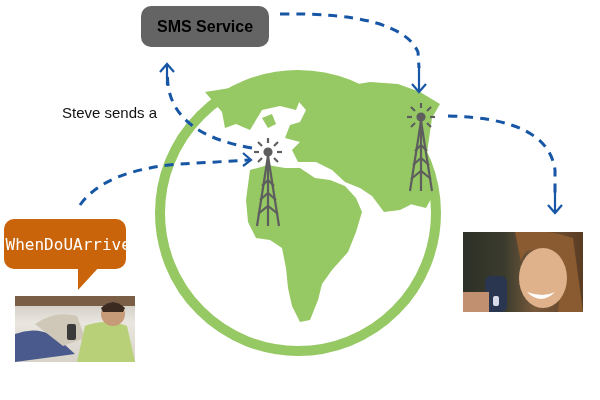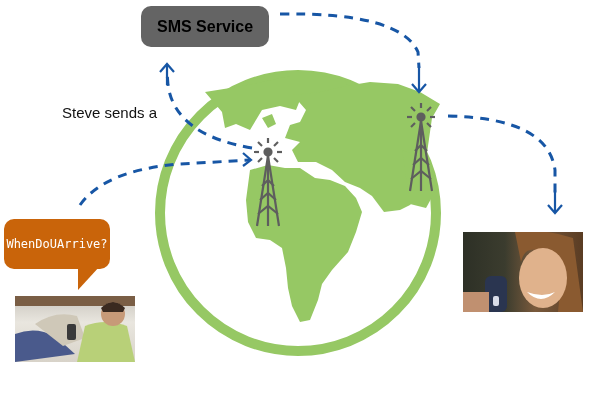--- a/index.html
+++ b/index.html
@@ -13,21 +13,21 @@
       display: flex; align-items: center; justify-content: center;
     }
     .caption {
       left: 18px; top: 103px; width: 160px;
       font-size: 15px; line-height: 19px; color: #111111; margin-left: 44px;
     }
     .bubble {
       left: 4px; top: 219px; width: 106px; height: 50px;
       background: #c9640a; border-radius: 10px;
       color: #ffffff; font-family: "DejaVu Sans Mono", "Liberation Mono", monospace;
-      font-size: 12px; display: flex; align-items: center; justify-content: center;
+      font-size: 16px; display: flex; align-items: center; justify-content: center; padding-left: 16px;
     }
     .bubble-tail {
       left: 78px; top: 266px; width: 0; height: 0;
       border-left: 0 solid transparent;
       border-right: 22px solid transparent;
       border-top: 24px solid #c9640a;
     }
     .photo { overflow: hidden; }
     .photo-steve { left: 15px; top: 296px; width: 120px; height: 66px;
       background: linear-gradient(180deg, #c9c5bd 0%, #e9e6df 40%, #d8d3c9 100%); }

